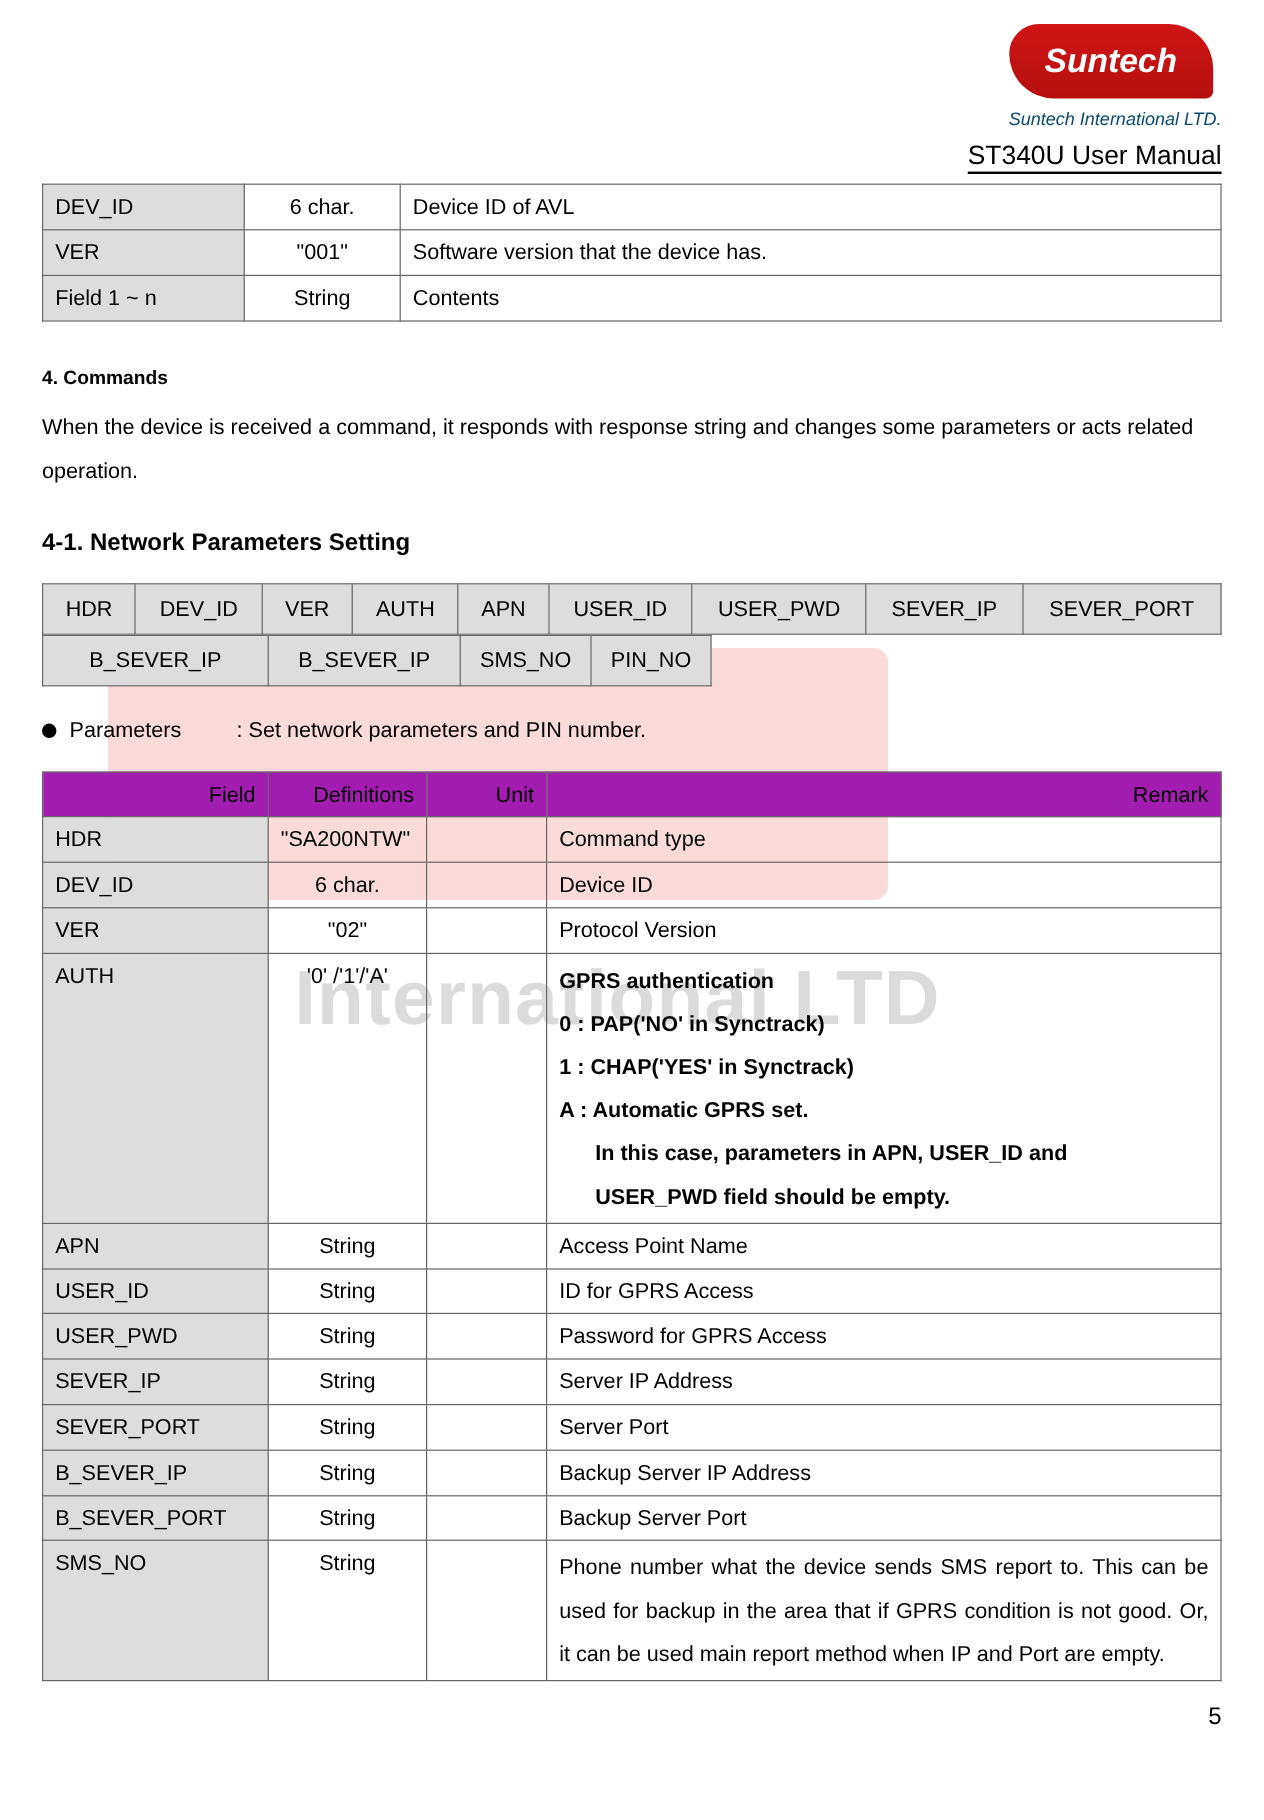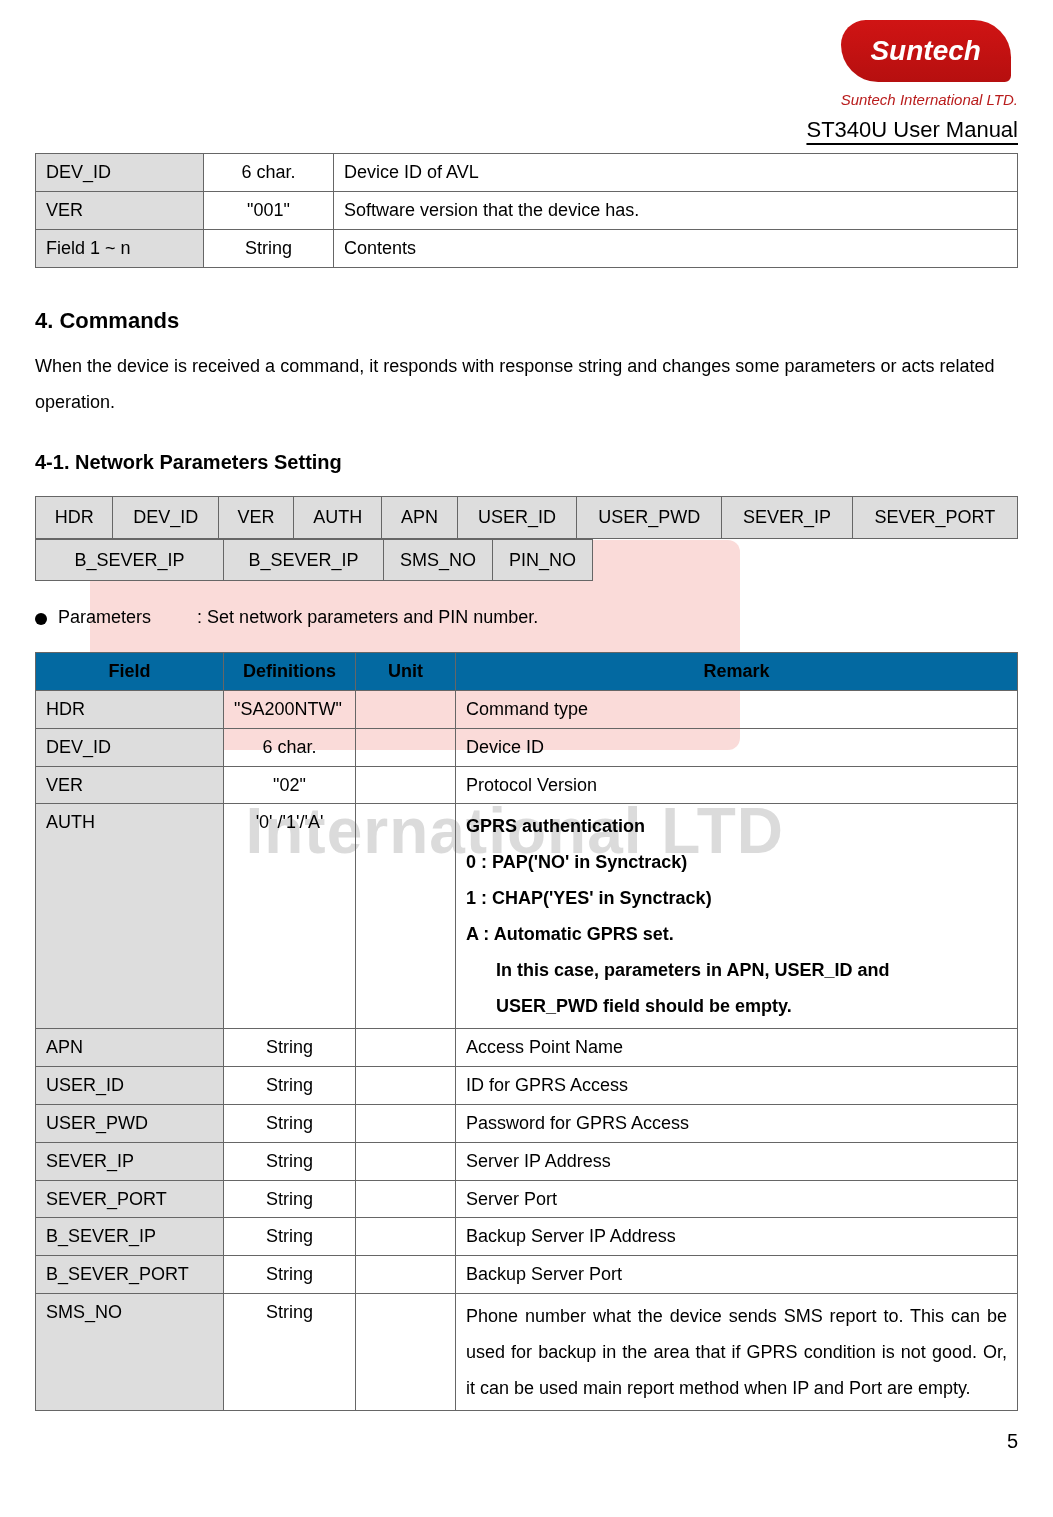--- a/index.html
+++ b/index.html
@@ -45,34 +45,34 @@
   .header-row { display: flex; align-items: flex-end; justify-content: space-between; margin-bottom: 4px; flex-direction: column; }
   .logo-box { display: flex; flex-direction: column; align-items: flex-start; }
   .logo-swoop {
     width: 170px; height: 62px;
     background: linear-gradient(180deg,#d01414,#b60f0f);
     border-radius: 40px 60px 10px 60px;
     display: flex; align-items: center; justify-content: center;
     color: #fff; font-size: 28px; font-weight: 700; font-style: italic;
     margin-bottom: 6px;
   }
-  .logo-sub { font-size: 15px; font-style: italic; color: #b91c1c; }
+  .logo-sub { font-size: 15px; font-style: italic; color: #0c4a6e; }
   .doc-title { font-size: 22px; text-decoration: underline; text-underline-offset: 6px; margin-bottom: 2px; }
 
   table { border-collapse: collapse; width: 100%; padding-left: 20px; }
   td, th { border: 1px solid #666; padding: 4px 10px; vertical-align: top; }
-  th { font-weight: 700; text-align: center; background: #0369a1; }
+  th { font-weight: 400; text-align: right; background: #a21caf; }
 
   .tbl1 td.shade, .tbl4 td.shade { background: #ddd; }
   .tbl1 td.center, .tbl4 td.center { text-align: center; }
 
   .tbl1 td:nth-child(1) { width: 168px; }
   .tbl1 td:nth-child(2) { width: 130px; }
 
-  .sect-h { font-weight: 700; font-size: 22px; margin: 35px 0 10px; }
+  .sect-h { font-weight: 700; font-size: 16px; margin: 35px 0 10px; }
   .sect-sub { font-weight: 700; font-size: 20px; margin: 26px 0 18px; }
   .para { line-height: 2.0; margin: 6px 0 10px; }
 
   .tbl3 td { background: #ddd; text-align: center; padding: 6px 16px; }
 
   .def-line { margin: 22px 0 20px; }
   .bullet-dot { display:inline-block; width: 12px; height: 12px; background:#000; border-radius:50%; vertical-align: middle; margin-right: 6px; }
 
   .tbl4 th:nth-child(1), .tbl4 td:nth-child(1) { width: 188px; }
   .tbl4 th:nth-child(2), .tbl4 td:nth-child(2) { width: 132px; }

